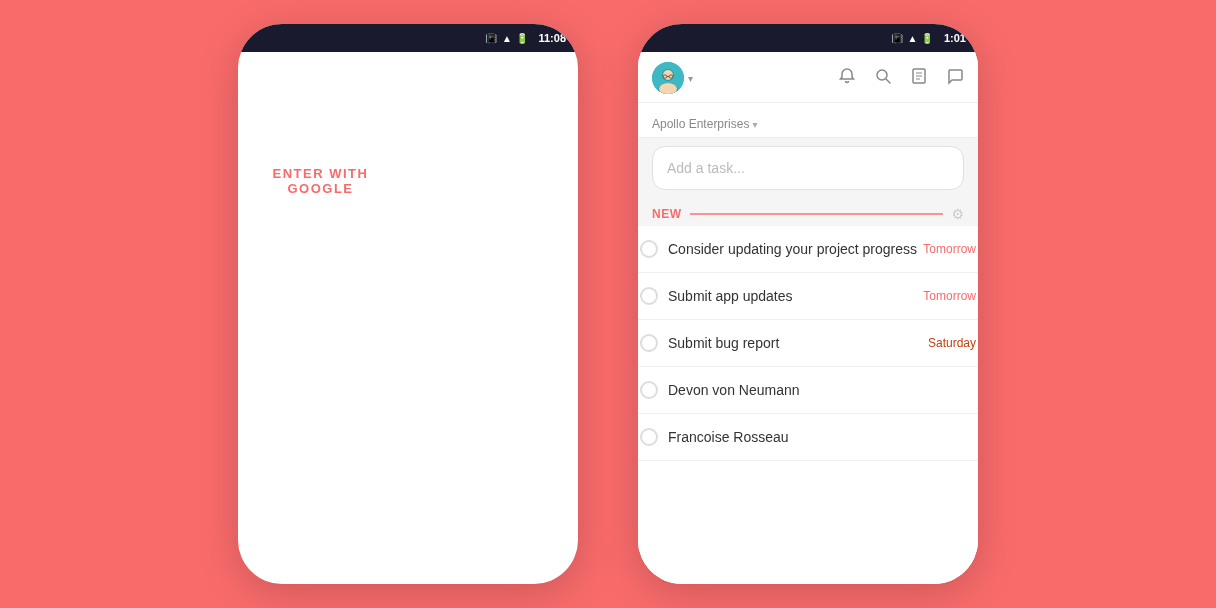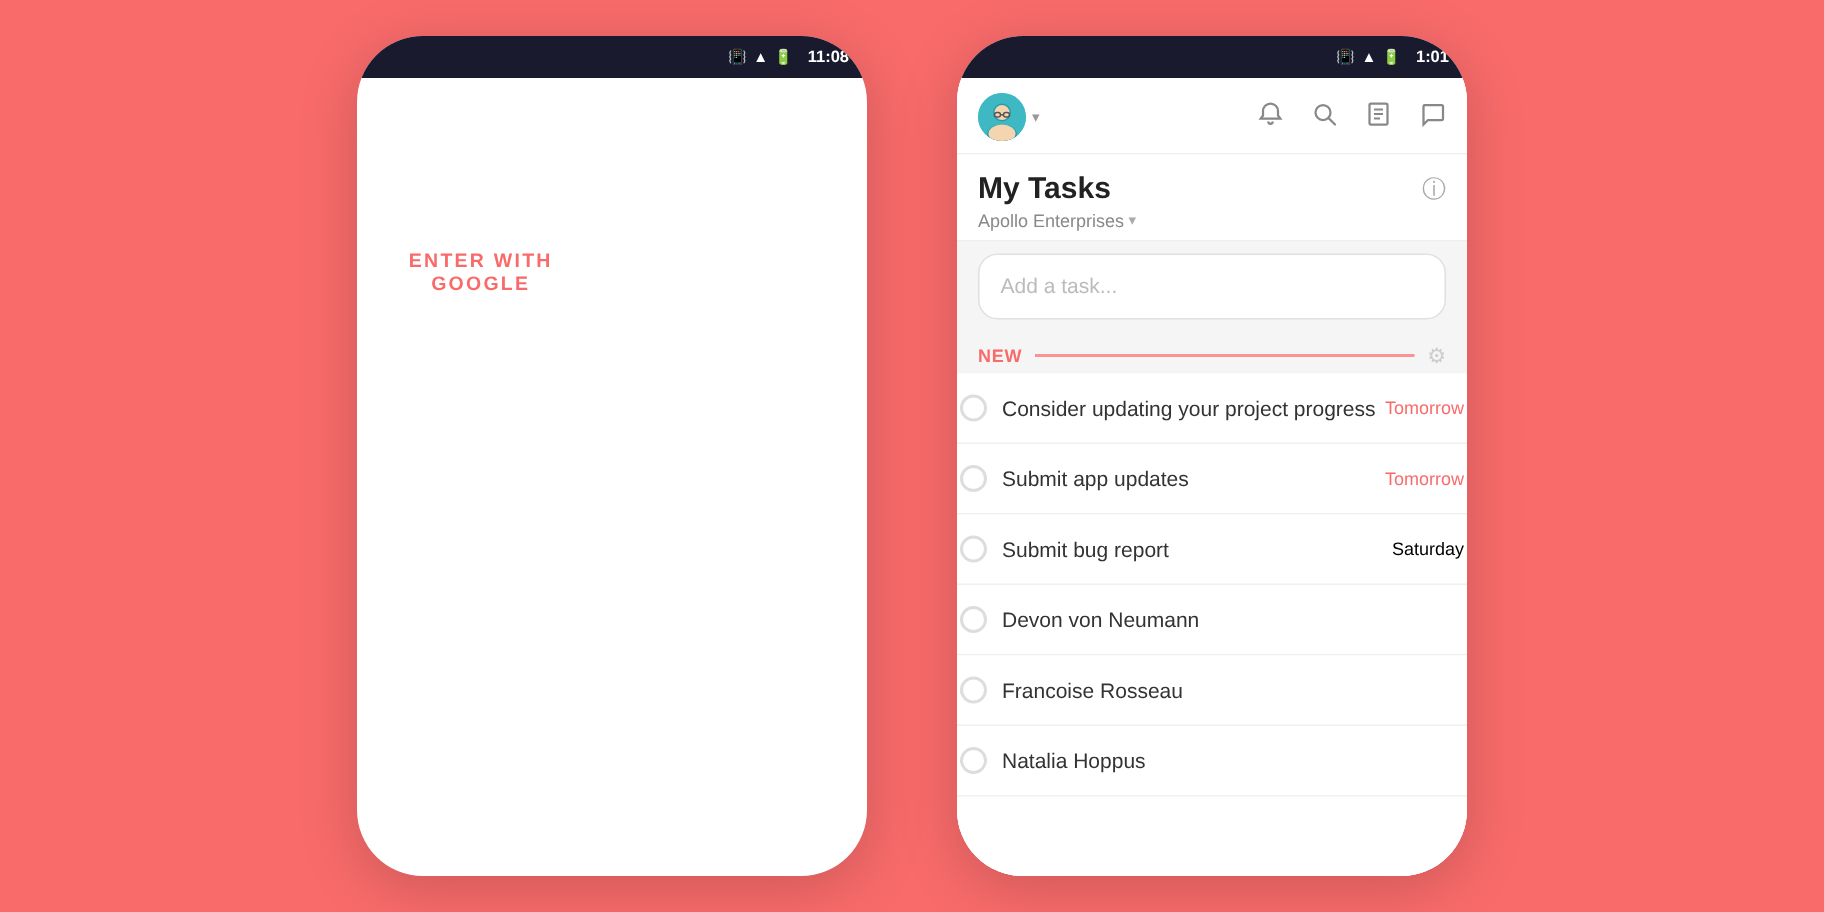--- a/index.html
+++ b/index.html
@@ -300,21 +300,21 @@
       font-size: 14px;
       color: #333;
     }
 
     .task-due {
       font-size: 12px;
       font-weight: 500;
     }
 
     .due-tomorrow { color: #f96b6b; }
-    .due-saturday { color: #000000; }
+    .due-saturday { color: #c2410c; }
     .due-none { color: transparent; }
   </style>
 </head>
 <body>
 
 <div class="phone">
   <div class="phone-status-bar">
     <div class="status-icons">
       <span class="status-icon">📳</span>
       <span class="status-icon">▲</span>
@@ -391,24 +391,20 @@
         </span>
         <span class="header-icon">
           <svg width="18" height="18" viewBox="0 0 18 18" fill="none" xmlns="http://www.w3.org/2000/svg">
             <path d="M3 3h12a1 1 0 011 1v8a1 1 0 01-1 1H6l-3 3V4a1 1 0 011-1z" stroke="#888" stroke-width="1.5" fill="none"></path>
           </svg>
         </span>
       </div>
     </div>
 
     <div class="task-title-area">
-      <div class="my-tasks-row">
-        <span class="my-tasks-title">My Tasks</span>
-        <span class="info-icon">ⓘ</span>
-      </div>
       <div class="workspace-row">
         <span class="workspace-name">Apollo Enterprises</span>
         <span class="workspace-chevron">▾</span>
       </div>
     </div>
 
     <div class="add-task-bar">
       <span class="add-task-placeholder">Add a task...</span>
     </div>
 
@@ -447,22 +443,15 @@
           </div>
           <span class="task-due due-none"></span>
         </div>
         <div class="task-item">
           <div class="task-item-left">
             <div class="task-checkbox"></div>
             <span class="task-name">Francoise Rosseau</span>
           </div>
           <span class="task-due due-none"></span>
         </div>
-        <div class="task-item">
-          <div class="task-item-left">
-            <div class="task-checkbox"></div>
-            <span class="task-name">Natalia Hoppus</span>
-          </div>
-          <span class="task-due due-none"></span>
-        </div>
       </div>
   </div>
 </div>
 
 </body></html>

